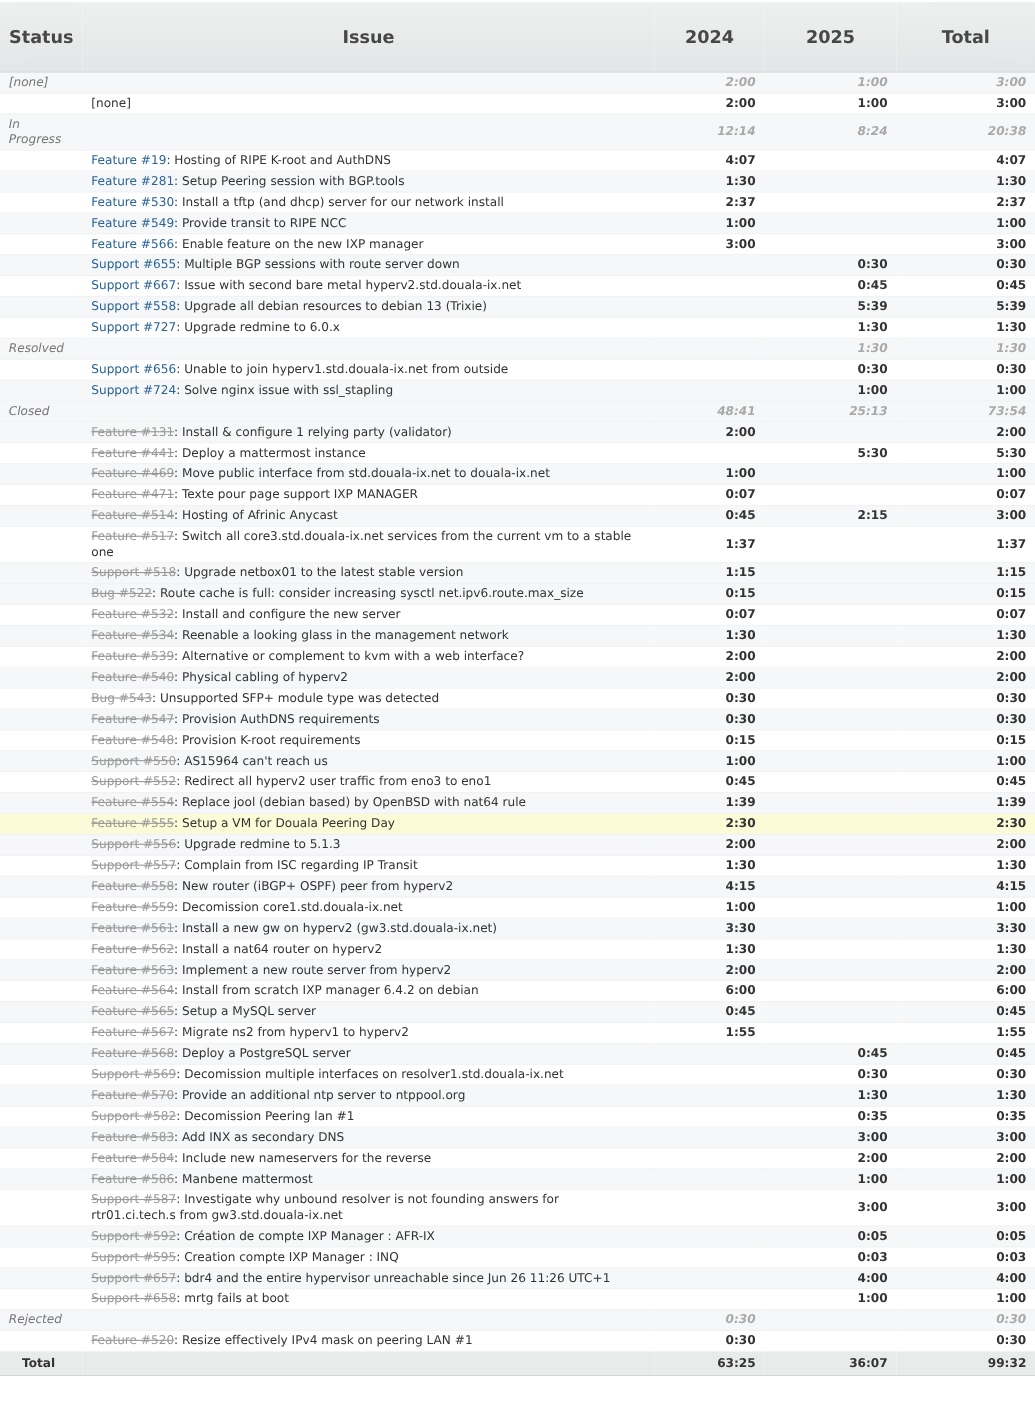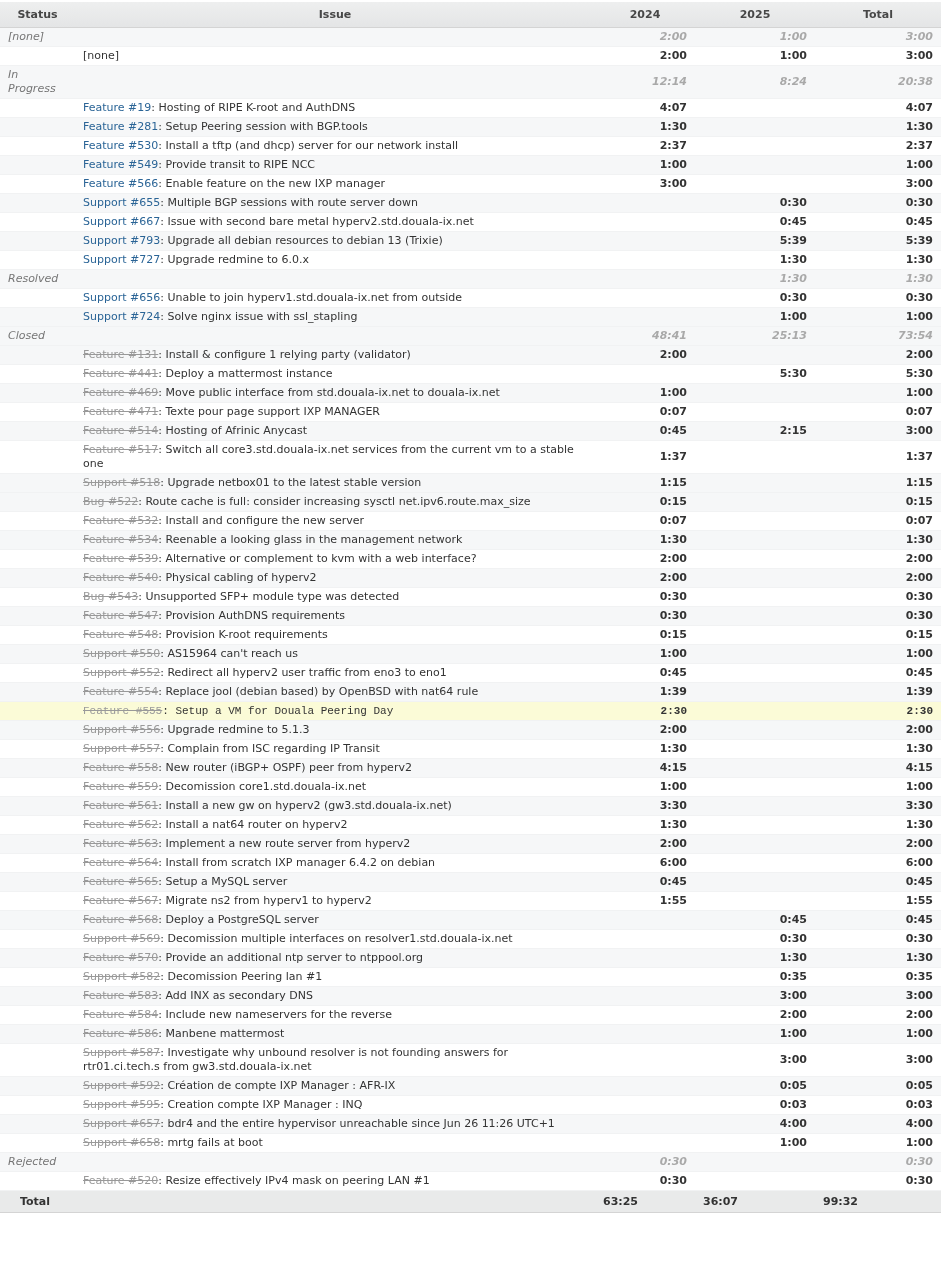--- a/index.html
+++ b/index.html
@@ -10,44 +10,44 @@
   .report-wrap{padding:2px 0 0 0;}
   table.report{
     border-collapse:collapse;width:941px;table-layout:fixed;
   }
   col.c-status{width:75px;}
   col.c-2024{width:100px;}
   col.c-2025{width:120px;}
   col.c-total{width:126px;}
   thead th{
     background:linear-gradient(#eeefef,#e4e5e6);
-    font-weight:bold;color:#474747;font-size:11px;
-    padding:6px 8px;border-bottom:1px solid #d4d4d4;
+    font-weight:bold;color:#474747;font-size:16px;
+    padding:22px 8px;border-bottom:1px solid #d4d4d4;
   }
   th.h-status,th.h-issue{text-align:center;}
   th.h-num{text-align:center;}
   tbody td{
     padding:2px 8px;line-height:14px;vertical-align:middle;
     border-bottom:1px solid #f1f2f3;
   }
   tr.even td{background:#ffffff;}
   tr.odd td{background:#f6f7f8;}
   tr.group td{background:#f6f7f8;font-style:italic;}
   tr.group td.status-cell{color:#767676;padding-left:8px;line-height:14px;}
   tr.group td.num{color:#a9a9a9;font-weight:bold;}
-  tr.highlight td{background:#fbfbd7;font-family:Liberation Mono, monospace;}
+  tr.highlight td{background:#fbfbd7;}
   td.num{text-align:right;font-weight:bold;white-space:nowrap;color:#333;}
   td.issue-cell{color:#333;}
   a.issue-link{color:#2a6496;text-decoration:none;cursor:pointer;}
   a.issue-link.closed{color:#999;text-decoration:line-through;}
   tfoot td{
     background:#e9eaea;font-weight:bold;color:#333;
     padding:4px 8px;border-top:1px solid #c8c8c8;border-bottom:1px solid #d4d4d4;
   }
-  tfoot td.num{text-align:left;white-space:nowrap;}
+  tfoot td.num{text-align:right;white-space:nowrap;}
   tfoot td.total-label{padding-left:20px;}
 </style>
 </head>
 <body>
 
 <div class="report-wrap">
   <table class="report">
     <colgroup>
       <col class="c-status">
         <col class="c-issue">
@@ -130,21 +130,21 @@
         </tr>
         <tr class="even">
           <td class="status-cell"></td>
           <td class="issue-cell"><a class="issue-link" href="#">Support #667</a><span>: Issue with second bare metal hyperv2.std.douala-ix.net</span></td>
           <td class="num"></td>
           <td class="num">0:45</td>
           <td class="num">0:45</td>
         </tr>
         <tr class="odd">
           <td class="status-cell"></td>
-          <td class="issue-cell"><a class="issue-link" href="#">Support #793</a><span>: Upgrade all debian resources to debian 13 (Trixie)</span></td>
+          <td class="issue-cell"><a class="issue-link" href="#">Support #558</a><span>: Upgrade all debian resources to debian 13 (Trixie)</span></td>
           <td class="num"></td>
           <td class="num">5:39</td>
           <td class="num">5:39</td>
         </tr>
         <tr class="even">
           <td class="status-cell"></td>
           <td class="issue-cell"><a class="issue-link" href="#">Support #727</a><span>: Upgrade redmine to 6.0.x</span></td>
           <td class="num"></td>
           <td class="num">1:30</td>
           <td class="num">1:30</td>

